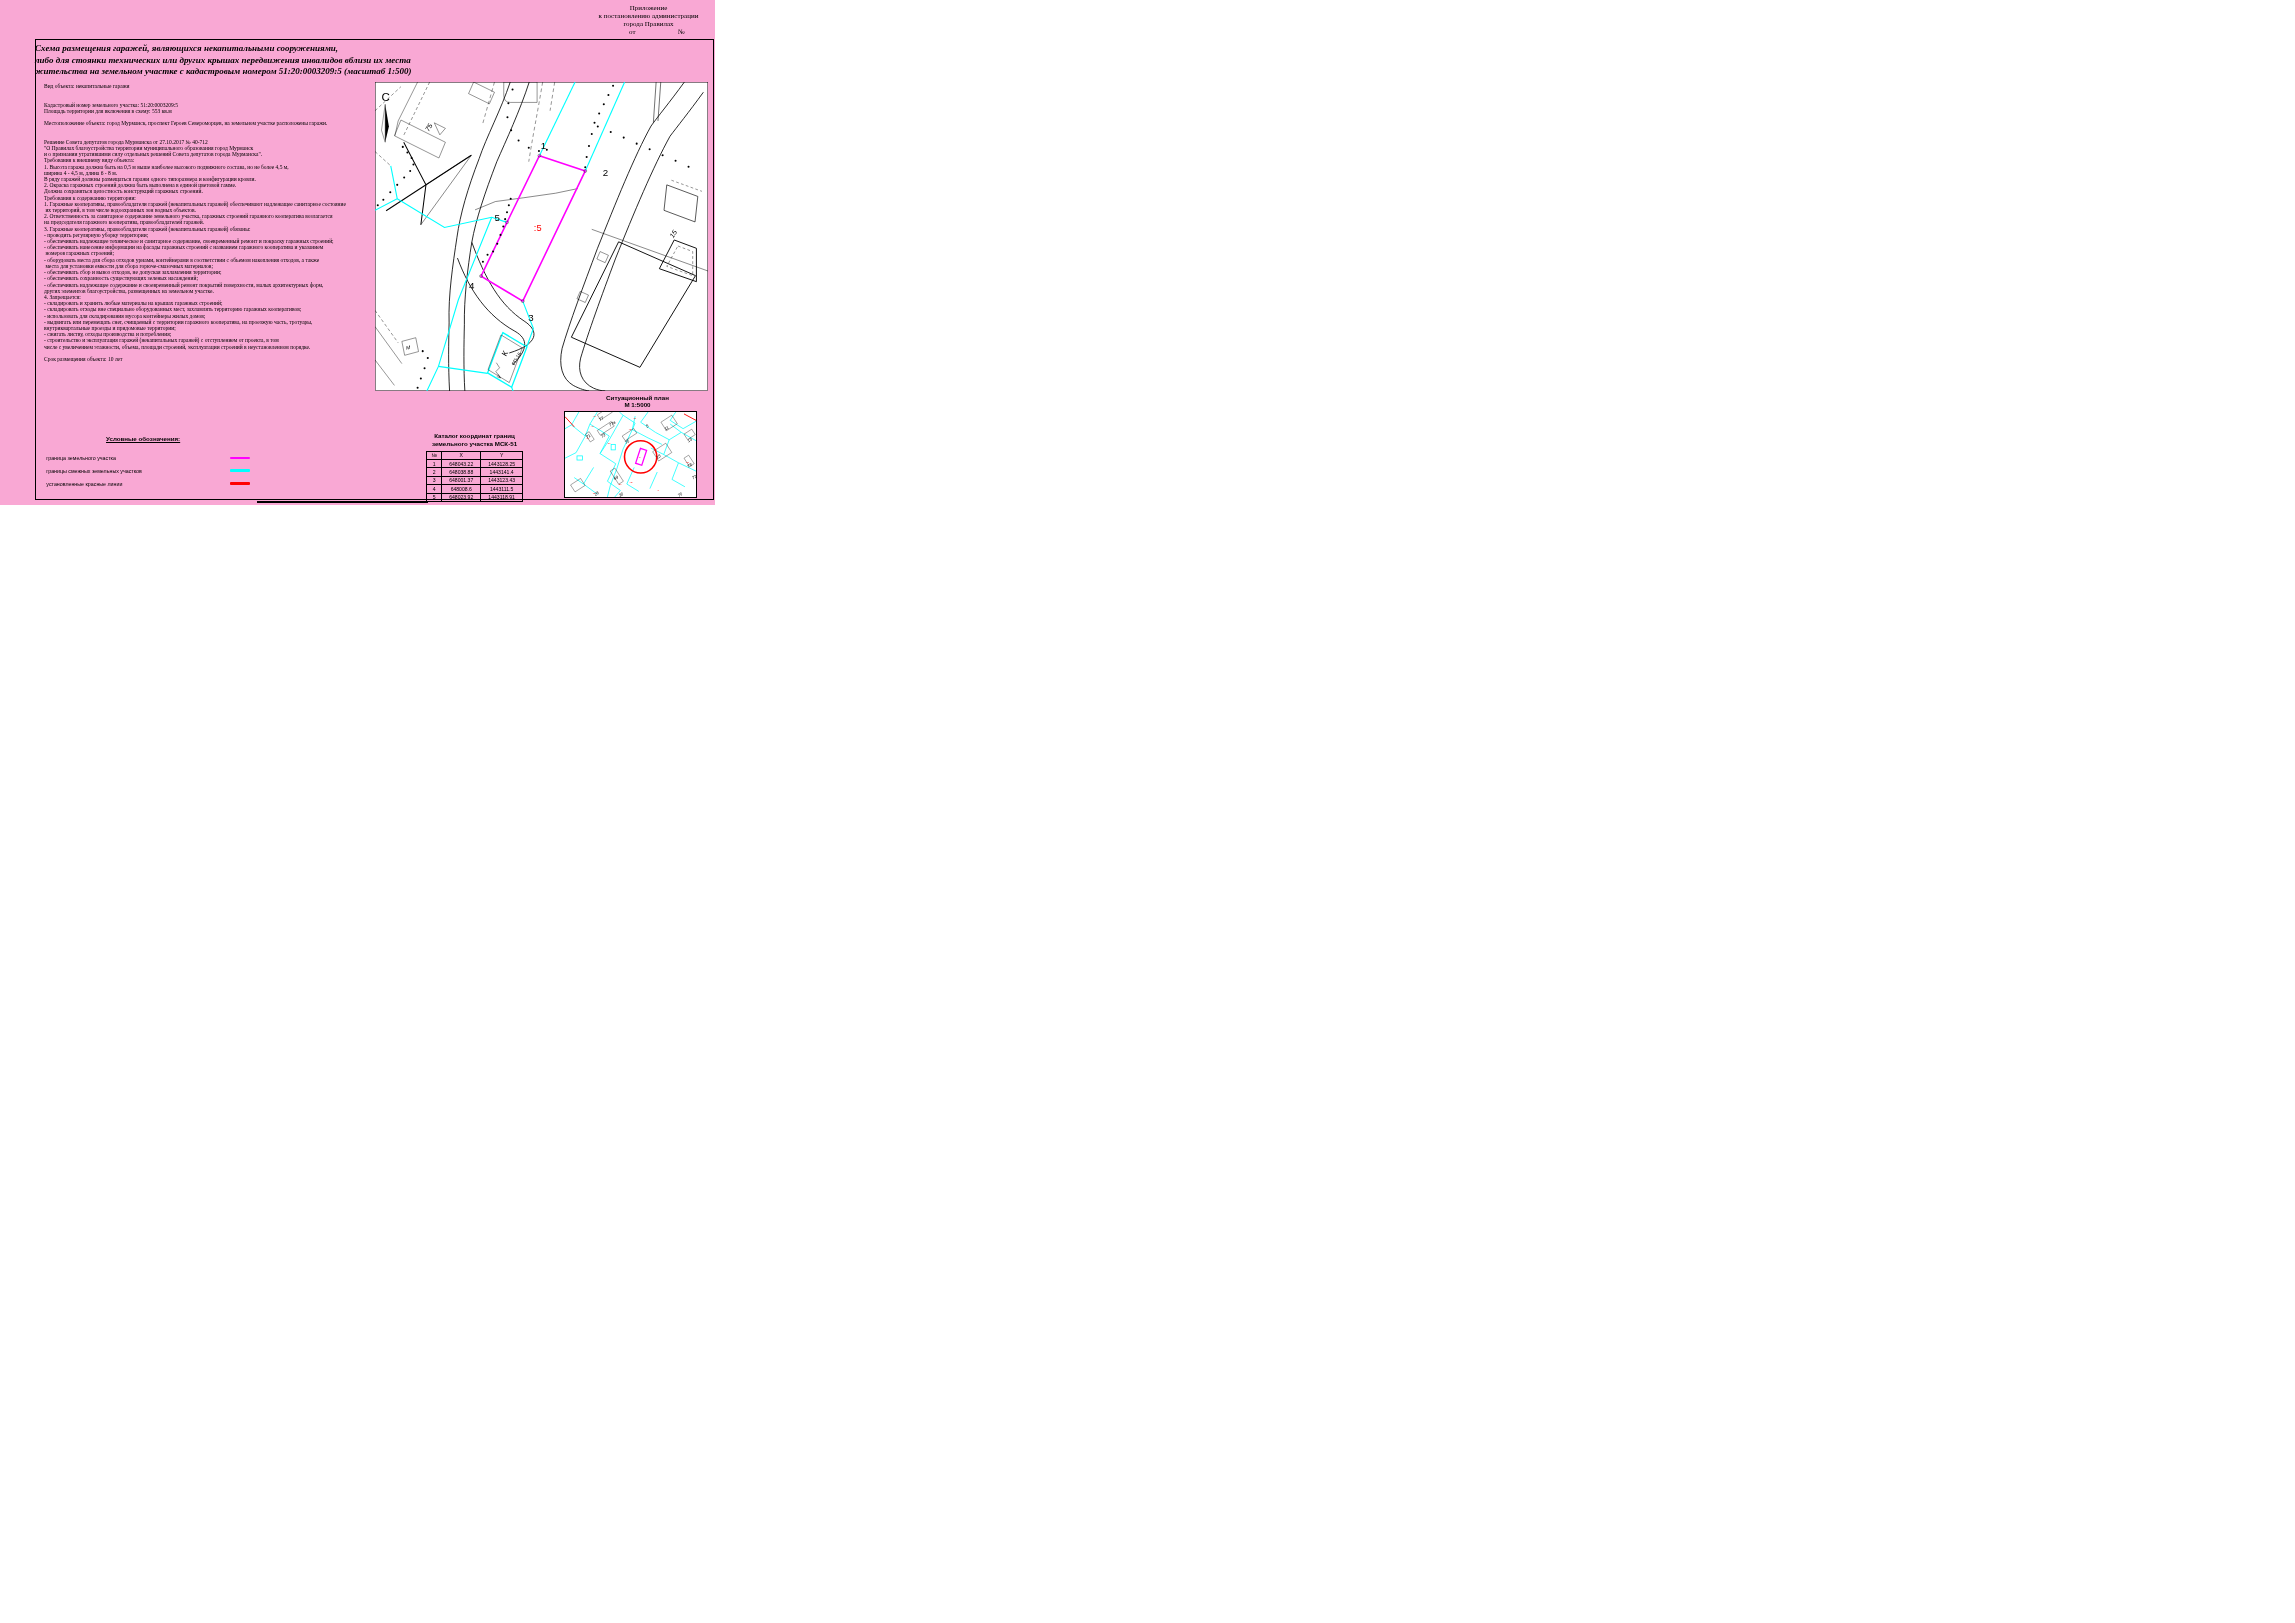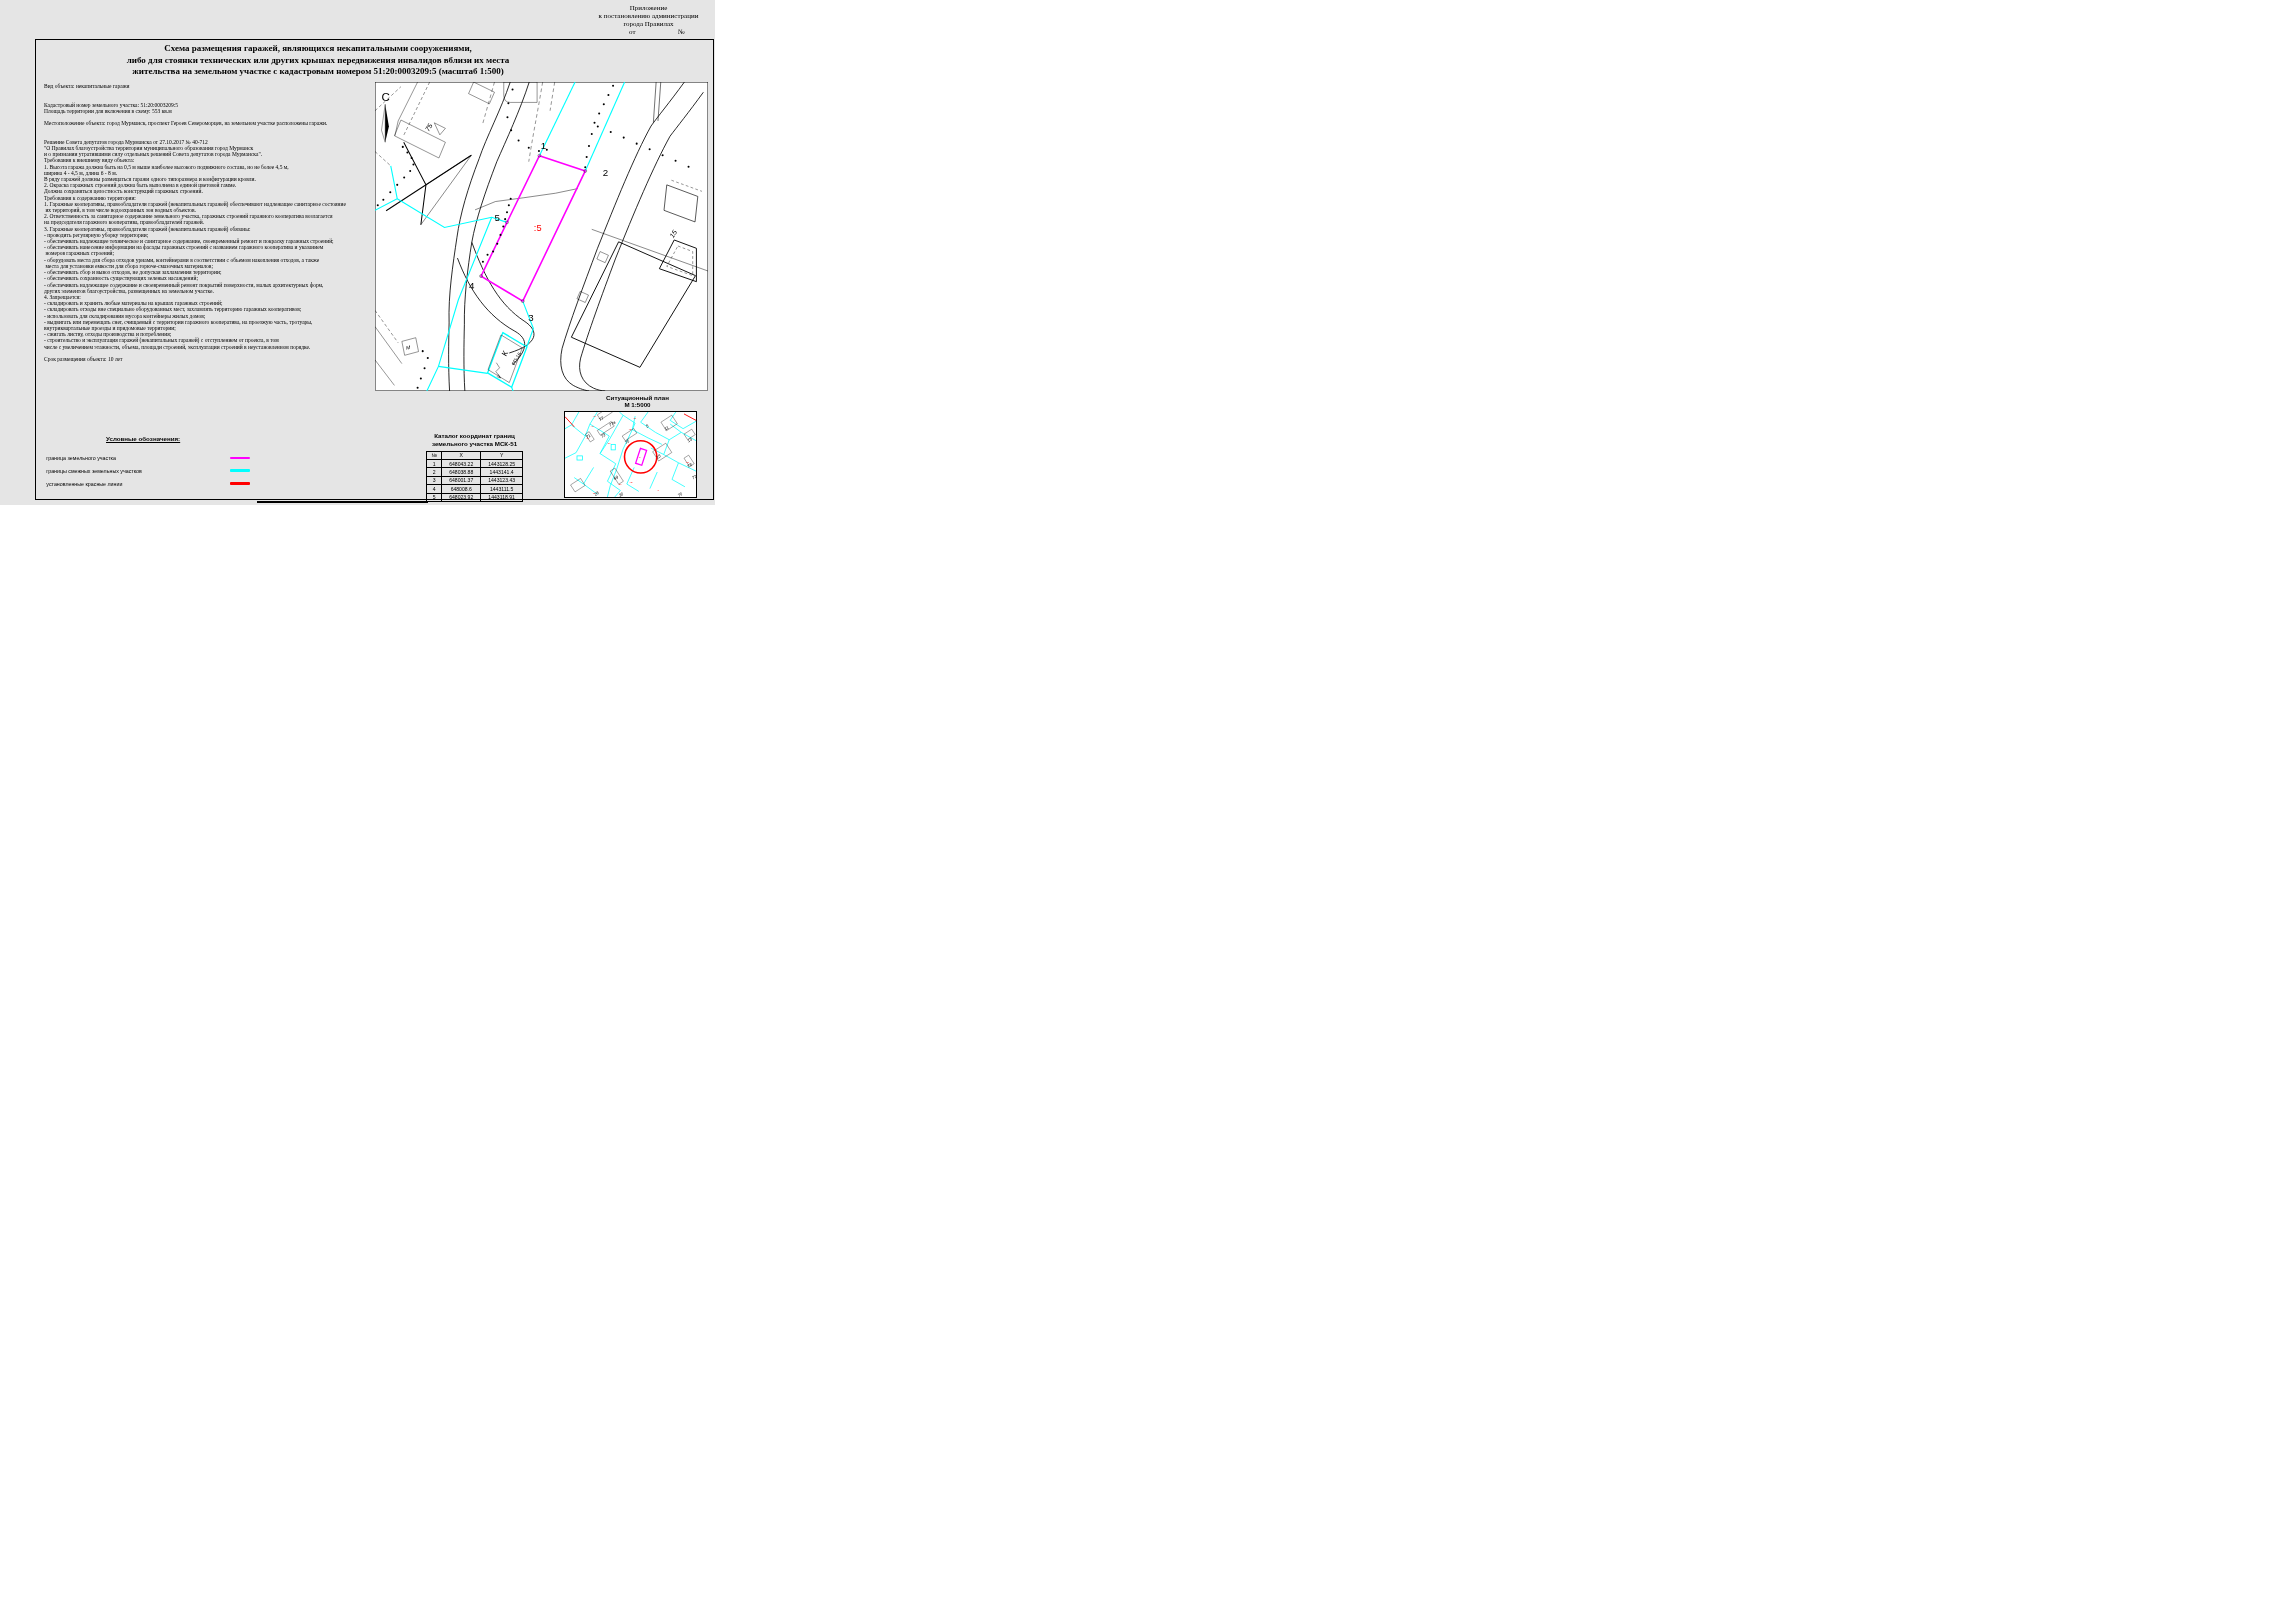--- a/index.html
+++ b/index.html
@@ -1,26 +1,26 @@
 <!DOCTYPE html>
 <html style="font-size:7.4px"><head>
 <meta charset="utf-8">
 <style>
   html,body{margin:0;padding:0;background:#fff;}
-  .page{position:relative;width:715px;height:505px;background:#e5e5e5;overflow:hidden;
+  .page{position:relative;width:715px;height:505px;background:#f9a8d4;overflow:hidden;
         font-family:"Liberation Serif",serif;color:#000;}
   .border-box{position:absolute;left:35px;top:39px;width:677px;height:459px;
         border:0.7px solid #000;}
   .annex{position:absolute;left:581px;top:3.7px;width:135px;text-align:center;
         font-size:7px;line-height:8px;}
   .annex-last{display:block;position:relative;height:7.9px;}
   .annex-ot{position:absolute;left:48px;}
   .annex-no{position:absolute;left:97px;}
-  .title{position:absolute;left:35px;top:43px;width:566px;text-align:center;
-        font-weight:bold;font-size:9px;line-height:11.6px;}
+  .title{position:absolute;left:35px;top:43px;width:566px;
+        font-weight:bold;font-size:9px;line-height:11.6px;font-style:italic;}
   .bodytext{position:absolute;left:44px;top:83px;width:338px;
         font-size:5.5px;line-height:6.2px;white-space:pre;}
   .mainmap{position:absolute;left:375px;top:82px;}
   .legend{position:absolute;left:44px;top:435px;width:208px;font-family:"Liberation Sans",sans-serif;}
   .legend-h{position:absolute;left:62px;top:0;font-size:6.2px;font-weight:bold;
         text-decoration:underline;}
   .legend-item{position:absolute;left:2.3px;width:204px;font-size:5.3px;}
   .legend-sw{position:absolute;right:0;top:1.4px;width:20.4px;height:2.3px;border-radius:0.9px;}
   .catalog{position:absolute;left:419px;top:432px;width:111px;text-align:center;
         font-family:"Liberation Sans",sans-serif;}

